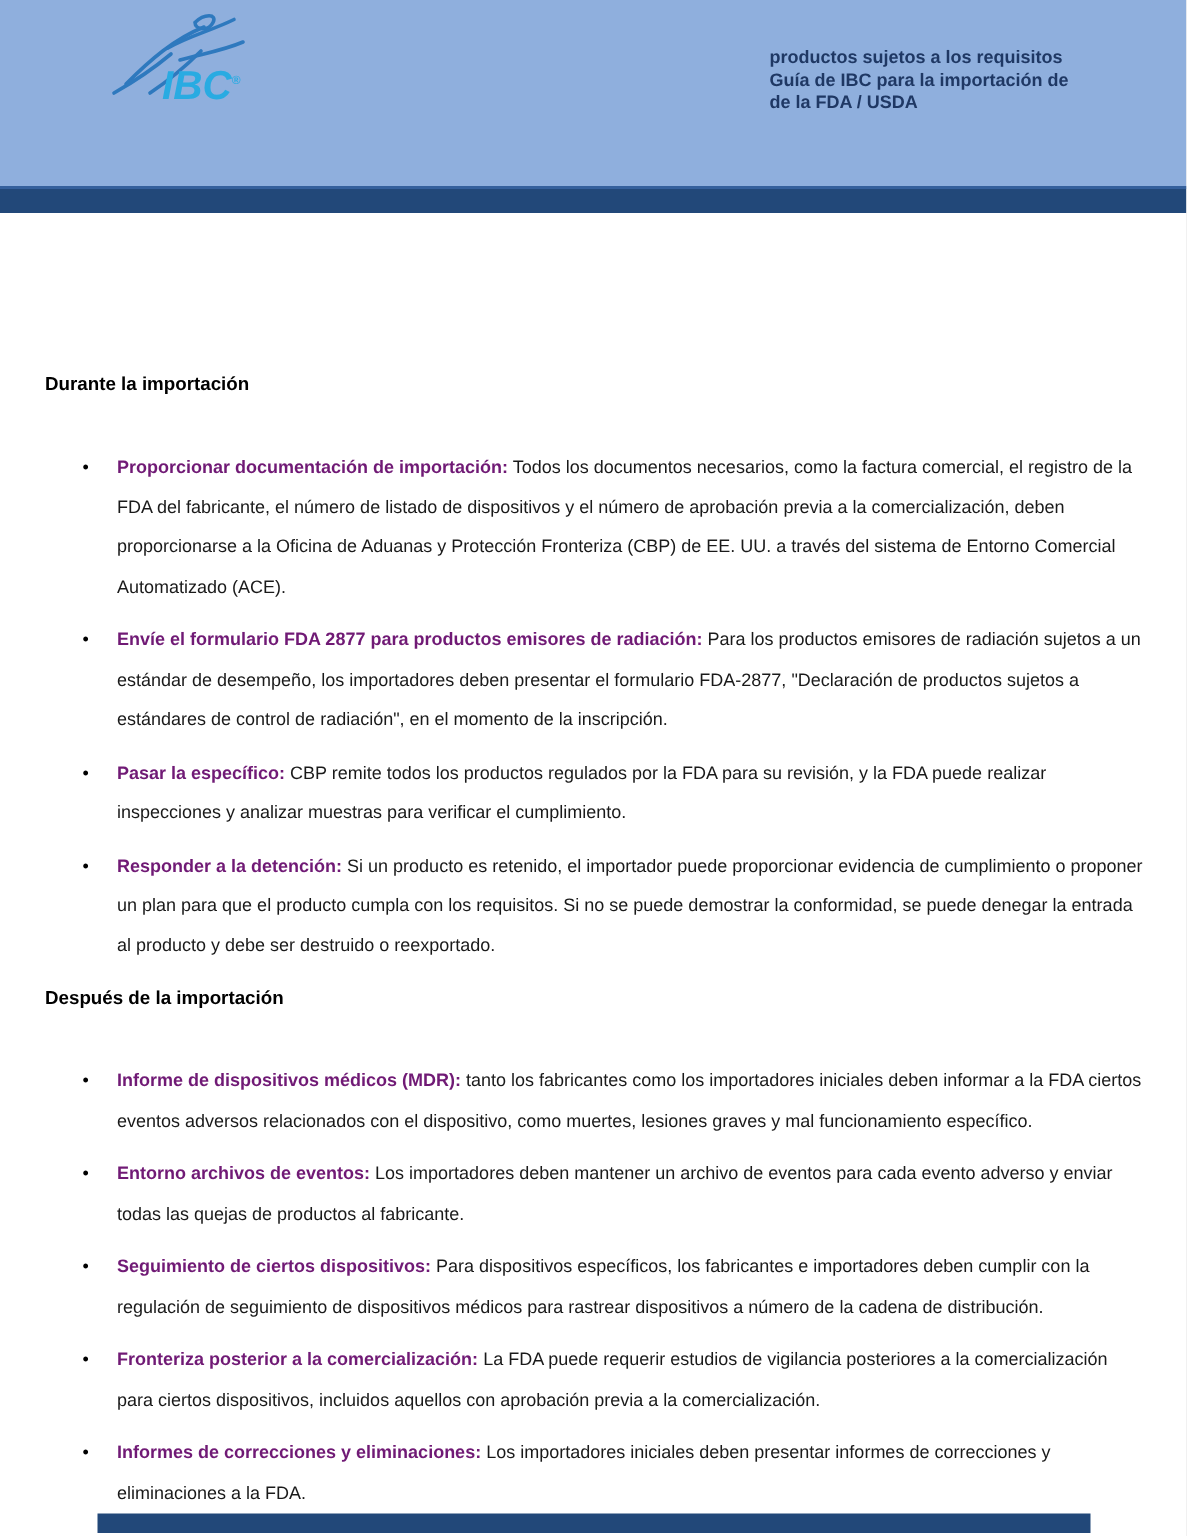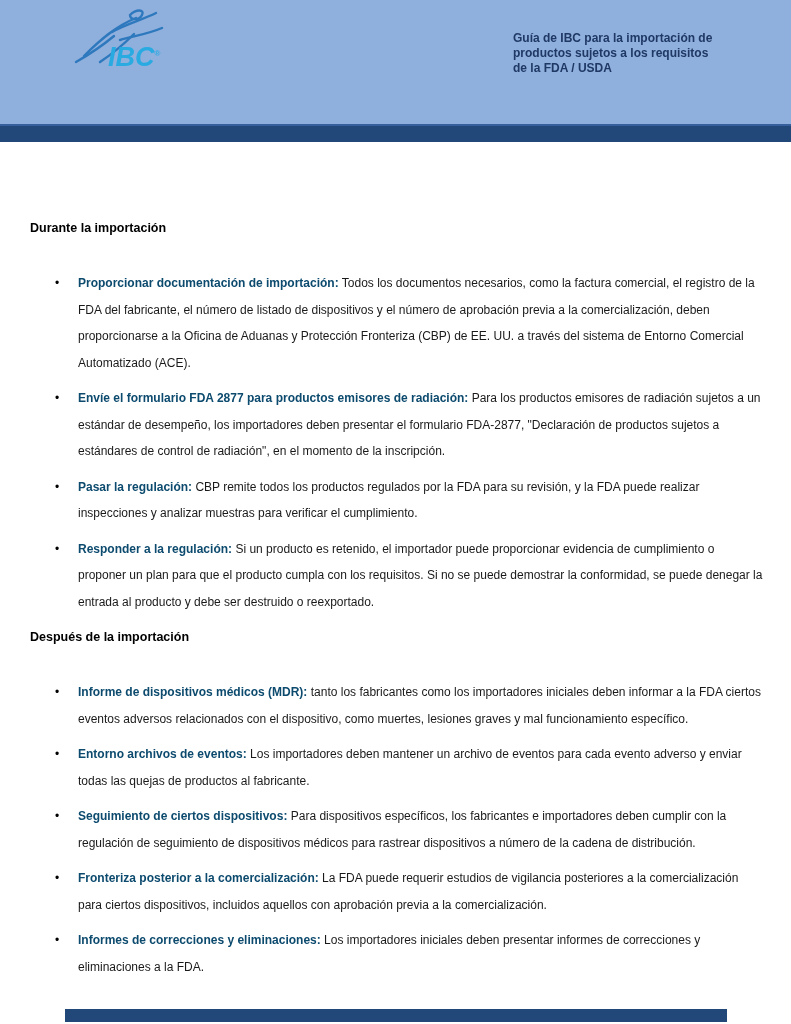--- a/index.html
+++ b/index.html
@@ -17,35 +17,35 @@
     position:absolute; left:38px; top:38px;
     font-size:27px; font-weight:bold; font-style:italic;
     color:#29abe2; letter-spacing:0px; line-height:1;
   }
   .logo-reg { font-size:8px; font-style:normal; vertical-align:super; color:#29abe2; }
   .header-title {
     position:absolute; left:513px; top:31px; width:240px;
     font-size:12px; font-weight:bold; line-height:15px; color:#1f3864;
   }
   
-  .content { padding:78px 28px 0 30px; }
+  .content { padding:78px 28px 0 30px;margin-top:28px; }
   .section-heading {
     font-size:12.5px; font-weight:bold; color:#000;
     margin:0 0 34px 0; line-height:16px;
   }
   .section-heading.second { margin-top:14px; }
   ul.bullet-list { list-style:none; margin:0 0 4px 0; padding:0 0 0 25px; }
   ul.bullet-list li {
     position:relative; padding-left:23px; margin-bottom:9px;
     font-size:12px; line-height:26.5px; text-align:left;
   }
   ul.bullet-list li .marker {
     position:absolute; left:0; top:0; font-size:12px; color:#000;
   }
-  ul.bullet-list li strong { font-weight:bold; color:#0c4a6e; }
+  ul.bullet-list li strong { font-weight:bold; color:#701a75; }
   
   .footer-rule {
     position:absolute; left:65px; top:1009px; width:662px; height:13px;
     background:#224879;
   }
 </style>
 </head>
 <body>
 
 <div class="page">
@@ -58,46 +58,46 @@
           <path d="M14,50 C 30,34 46,20 66,12"></path>
           <path d="M42,26 C 56,18 72,14 86,7"></path>
           <path d="M6,56 C 20,48 32,40 44,30"></path>
           <path d="M30,56 C 42,48 54,38 64,28"></path>
           <path d="M50,34 C 64,30 78,28 92,22"></path>
         </g>
       </svg>
       <span class="logo-text"><span>IBC</span><span class="logo-reg">®</span></span>
     </div>
     <div class="header-title">
+      <div>productos sujetos a los requisitos</div>
       <div>Guía de IBC para la importación de</div>
-      <div>productos sujetos a los requisitos</div>
       <div>de la FDA / USDA</div>
     </div>
   </div>
   <div class="band"></div>
 
   <div class="content">
 
     <h2 class="section-heading">Durante la importación</h2>
     <ul class="bullet-list">
       <li>
         <span class="marker">•</span>
         <strong>Proporcionar documentación de importación:</strong> <span>Todos los documentos necesarios, como la factura comercial, el registro de la FDA del fabricante, el número de listado de dispositivos y el número de aprobación previa a la comercialización, deben proporcionarse a la Oficina de Aduanas y Protección Fronteriza (CBP) de EE. UU. a través del sistema de Entorno Comercial Automatizado (ACE).</span>
       </li>
       <li>
         <span class="marker">•</span>
         <strong>Envíe el formulario FDA 2877 para productos emisores de radiación:</strong> <span>Para los productos emisores de radiación sujetos a un estándar de desempeño, los importadores deben presentar el formulario FDA-2877, "Declaración de productos sujetos a estándares de control de radiación", en el momento de la inscripción.</span>
       </li>
       <li>
         <span class="marker">•</span>
-        <strong>Pasar la regulación:</strong> <span>CBP remite todos los productos regulados por la FDA para su revisión, y la FDA puede realizar inspecciones y analizar muestras para verificar el cumplimiento.</span>
+        <strong>Pasar la específico:</strong> <span>CBP remite todos los productos regulados por la FDA para su revisión, y la FDA puede realizar inspecciones y analizar muestras para verificar el cumplimiento.</span>
       </li>
       <li>
         <span class="marker">•</span>
-        <strong>Responder a la regulación:</strong> <span>Si un producto es retenido, el importador puede proporcionar evidencia de cumplimiento o proponer un plan para que el producto cumpla con los requisitos. Si no se puede demostrar la conformidad, se puede denegar la entrada al producto y debe ser destruido o reexportado.</span>
+        <strong>Responder a la detención:</strong> <span>Si un producto es retenido, el importador puede proporcionar evidencia de cumplimiento o proponer un plan para que el producto cumpla con los requisitos. Si no se puede demostrar la conformidad, se puede denegar la entrada al producto y debe ser destruido o reexportado.</span>
       </li>
     </ul>
 
     <h2 class="section-heading second">Después de la importación</h2>
     <ul class="bullet-list">
       <li>
         <span class="marker">•</span>
         <strong>Informe de dispositivos médicos (MDR):</strong> <span>tanto los fabricantes como los importadores iniciales deben informar a la FDA ciertos eventos adversos relacionados con el dispositivo, como muertes, lesiones graves y mal funcionamiento específico.</span>
       </li>
       <li>

